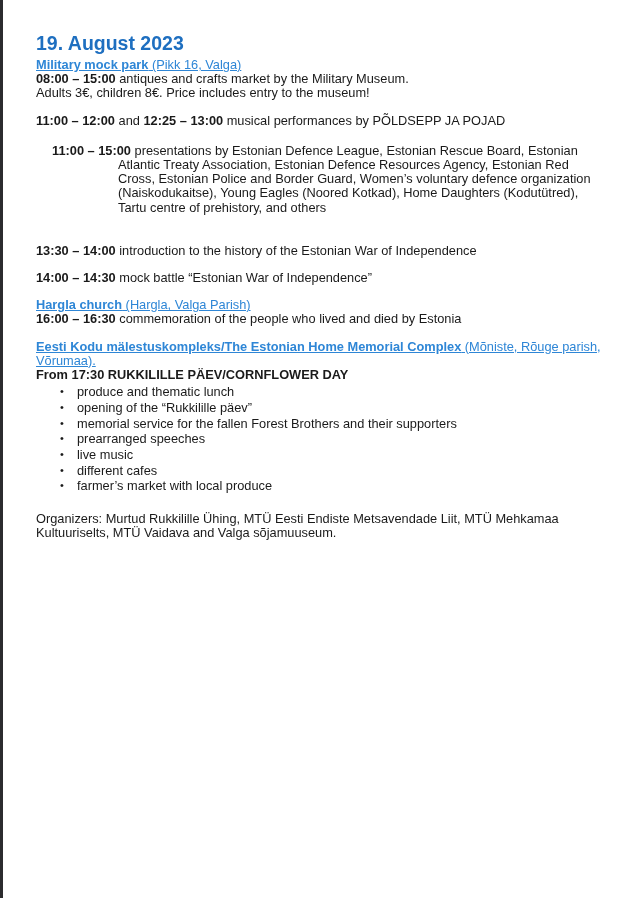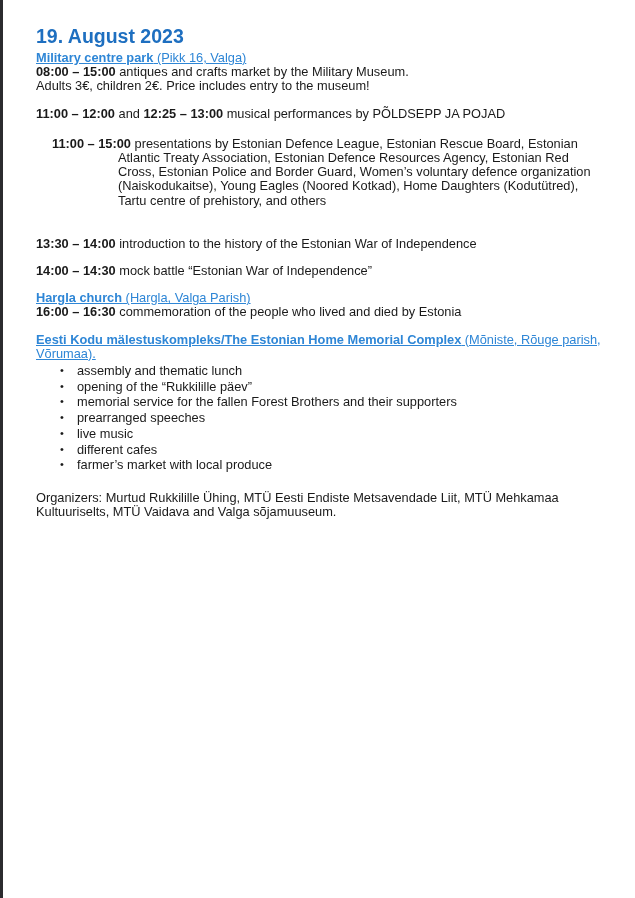--- a/index.html
+++ b/index.html
@@ -11,21 +11,21 @@
   html,body{margin:0;padding:0;}
   body{
     width:635px;height:898px;overflow:hidden;background:#ffffff;
     font-family:"Liberation Sans",sans-serif;
     font-size:12.8px;line-height:14.2px;color:var(--text);
     position:relative;
   }
   .left-edge{
     position:absolute;left:0;top:0;width:3px;height:898px;background:var(--edge);
   }
-  main{padding:24px 18px 0 36px;}
+  main{padding:31px 18px 0 36px;}
   h1{
     margin:0 0 2px 0;font-size:19.5px;line-height:25px;font-weight:bold;
     color:var(--heading);
   }
   .section{margin-top:13px;}
   .section:first-of-type{margin-top:0;}
   .venue{
     margin:0;color:var(--link);text-decoration:underline;cursor:pointer;
   }
   .venue .venue-name{font-weight:bold;}
@@ -45,41 +45,42 @@
 </style>
 </head>
 <body>
 
 <div class="left-edge"></div>
 
 <main>
   <h1>19. August 2023</h1>
   <div id="content">
       <section class="section">
-        <p class="venue"><span class="venue-name">Military centre park</span><span class="venue-loc">&nbsp;(Pikk 16, Valga)</span></p>
+        <p class="venue"><span class="venue-name">Military mock park</span><span class="venue-loc">&nbsp;(Pikk 16, Valga)</span></p>
         <p class="para"><span class="b">08:00 – 15:00</span><span> antiques and crafts market by the Military Museum.</span></p>
-        <p class="para"><span>Adults 3€, children 2€. Price includes entry to the museum!</span></p>
+        <p class="para"><span>Adults 3€, children 8€. Price includes entry to the museum!</span></p>
         <div class="gap"></div>
         <p class="para"><span class="b">11:00 – 12:00</span><span> and </span><span class="b">12:25 – 13:00</span><span> musical performances by PÕLDSEPP JA POJAD</span></p>
       </section>
       <section class="section">
         <p class="hang"><span class="b">11:00 – 15:00</span><span> presentations by Estonian Defence League, Estonian Rescue Board, Estonian Atlantic Treaty Association, Estonian Defence Resources Agency, Estonian Red Cross, Estonian Police and Border Guard, Women’s voluntary defence organization (Naiskodukaitse), Young Eagles (Noored Kotkad), Home Daughters (Kodutütred), Tartu centre of prehistory, and others</span></p>
         <div class="gap"></div>
         <p class="para"><span class="b">13:30 – 14:00</span><span> introduction to the history of the Estonian War of Independence</span></p>
         <div class="gap"></div>
         <p class="para"><span class="b">14:00 – 14:30</span><span> mock battle “Estonian War of Independence”</span></p>
       </section>
       <section class="section">
         <p class="venue"><span class="venue-name">Hargla church</span><span class="venue-loc">&nbsp;(Hargla, Valga Parish)</span></p>
         <p class="para"><span class="b">16:00 – 16:30</span><span> commemoration of the people who lived and died by Estonia</span></p>
       </section>
       <section class="section">
         <p class="venue"><span class="venue-name">Eesti Kodu mälestuskompleks/The Estonian Home Memorial Complex</span><span class="venue-loc">&nbsp;(Mõniste, Rõuge parish, Võrumaa).</span></p>
+        <p class="boldline">From 17:30 RUKKILILLE PÄEV/CORNFLOWER DAY</p>
         <ul class="bullets">
-          <li><span class="dot">•</span><span>assembly and thematic lunch</span></li>
+          <li><span class="dot">•</span><span>produce and thematic lunch</span></li>
           <li><span class="dot">•</span><span>opening of the “Rukkilille päev”</span></li>
           <li><span class="dot">•</span><span>memorial service for the fallen Forest Brothers and their supporters</span></li>
           <li><span class="dot">•</span><span>prearranged speeches</span></li>
           <li><span class="dot">•</span><span>live music</span></li>
           <li><span class="dot">•</span><span>different cafes</span></li>
           <li><span class="dot">•</span><span>farmer’s market with local produce</span></li>
         </ul>
       </section>
     </div>
   <p class="organizers">Organizers: Murtud Rukkilille Ühing, MTÜ Eesti Endiste Metsavendade Liit, MTÜ Mehkamaa Kultuuriselts, MTÜ Vaidava and Valga sõjamuuseum.</p>

